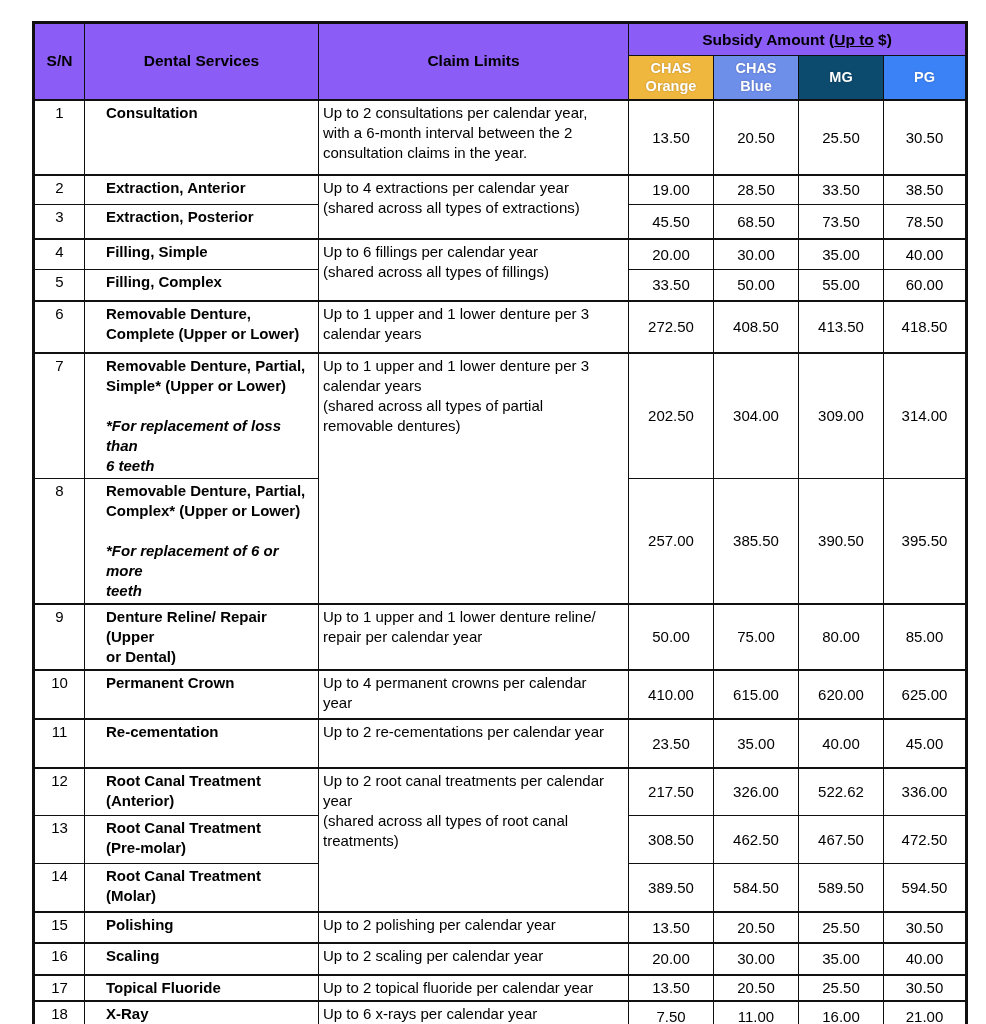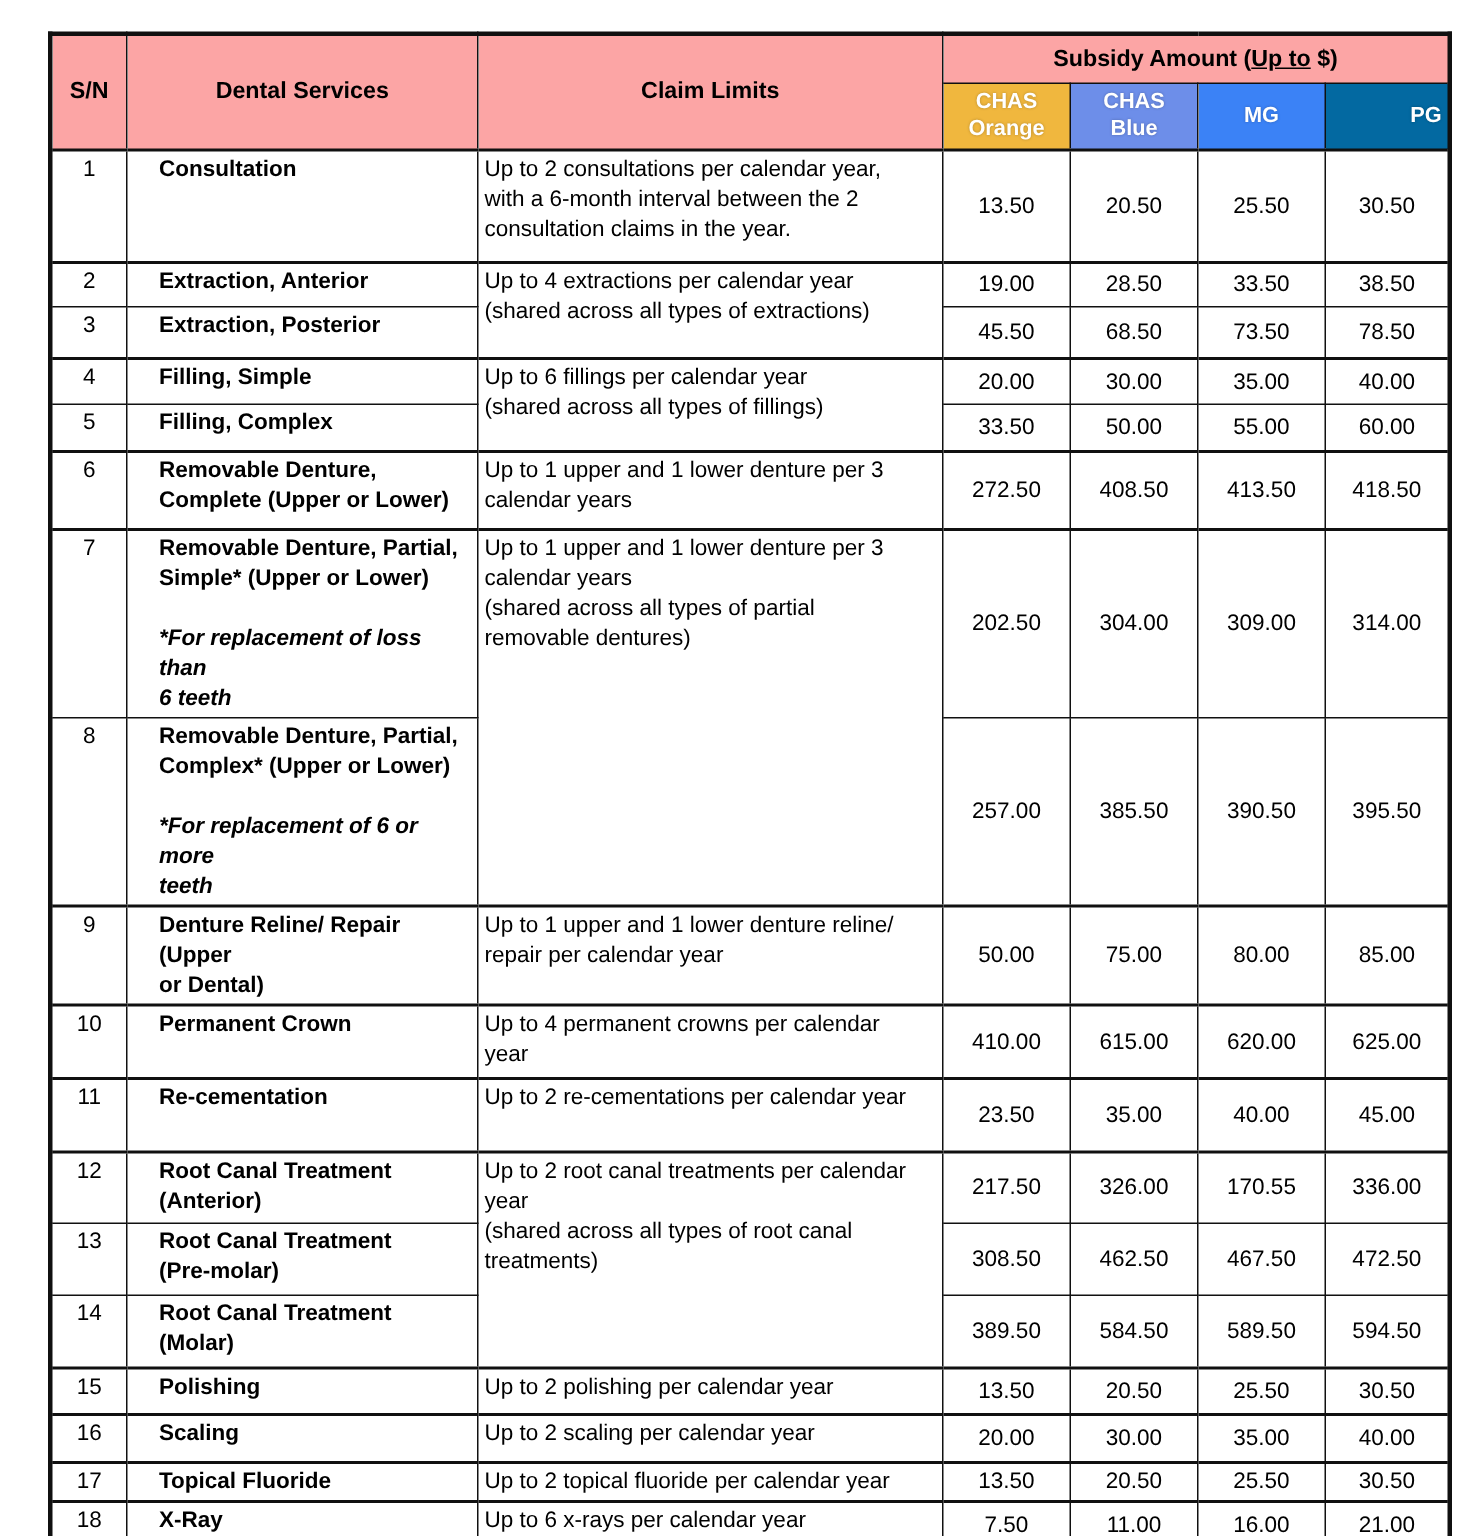--- a/index.html
+++ b/index.html
@@ -27,21 +27,21 @@
     padding: 2px 4px;
     box-sizing: border-box;
     font-size: 15px;
     vertical-align: top;
     overflow: hidden;
   }
   tr.section > td { border-top: 2.5px solid #101010; }
 
   
   th.gray {
-    background: #fca5a5;
+    background: #8b5cf6;
     font-weight: bold;
     text-align: center;
     vertical-align: middle;
     font-size: 15.5px;
   }
   th.tier {
     color: #ffffff;
     font-weight: bold;
     text-align: center;
     vertical-align: middle;
@@ -119,22 +119,22 @@
       <th class="gray" rowspan="2">S/N</th>
       <th class="gray" rowspan="2">Dental Services</th>
       <th class="gray" rowspan="2">Claim Limits</th>
       <th class="gray" colspan="4"><span>Subsidy Amount (</span><span class="u">Up to</span><span> $)</span></th>
     </tr>
     <tr class="hdr2">
       <th class="tier" style="background-color: rgb(240, 183, 62);">CHAS
 Orange</th>
       <th class="tier" style="background-color: rgb(109, 142, 233);">CHAS
 Blue</th>
-      <th class="tier" style="background-color: #3b82f6;">MG</th>
-      <th class="tier" style="background-color: #0369a1; text-align: right;">PG</th>
+      <th class="tier" style="background-color: #0c4a6e;">MG</th>
+      <th class="tier" style="background-color: #3b82f6;">PG</th>
     </tr>
 
     <tr class="r1 section">
       <td class="sn">1</td>
       <td class="service">Consultation</td>
       <td class="claim">Up to 2 consultations per calendar year,
 with a 6-month interval between the 2
 consultation claims in the year.</td>
       <td class="val">13.50</td>
       <td class="val">20.50</td>
@@ -253,21 +253,21 @@
     <tr class="r12 section">
       <td class="sn">12</td>
       <td class="service">Root Canal Treatment
 (Anterior)</td>
       <td class="claim" rowspan="3">Up to 2 root canal treatments per calendar
 year
 (shared across all types of root canal
 treatments)</td>
       <td class="val">217.50</td>
       <td class="val">326.00</td>
-      <td class="val">170.55</td>
+      <td class="val">522.62</td>
       <td class="val">336.00</td>
     </tr>
     <tr class="r13">
       <td class="sn">13</td>
       <td class="service">Root Canal Treatment
 (Pre-molar)</td>
       <td class="val">308.50</td>
       <td class="val">462.50</td>
       <td class="val">467.50</td>
       <td class="val">472.50</td>

